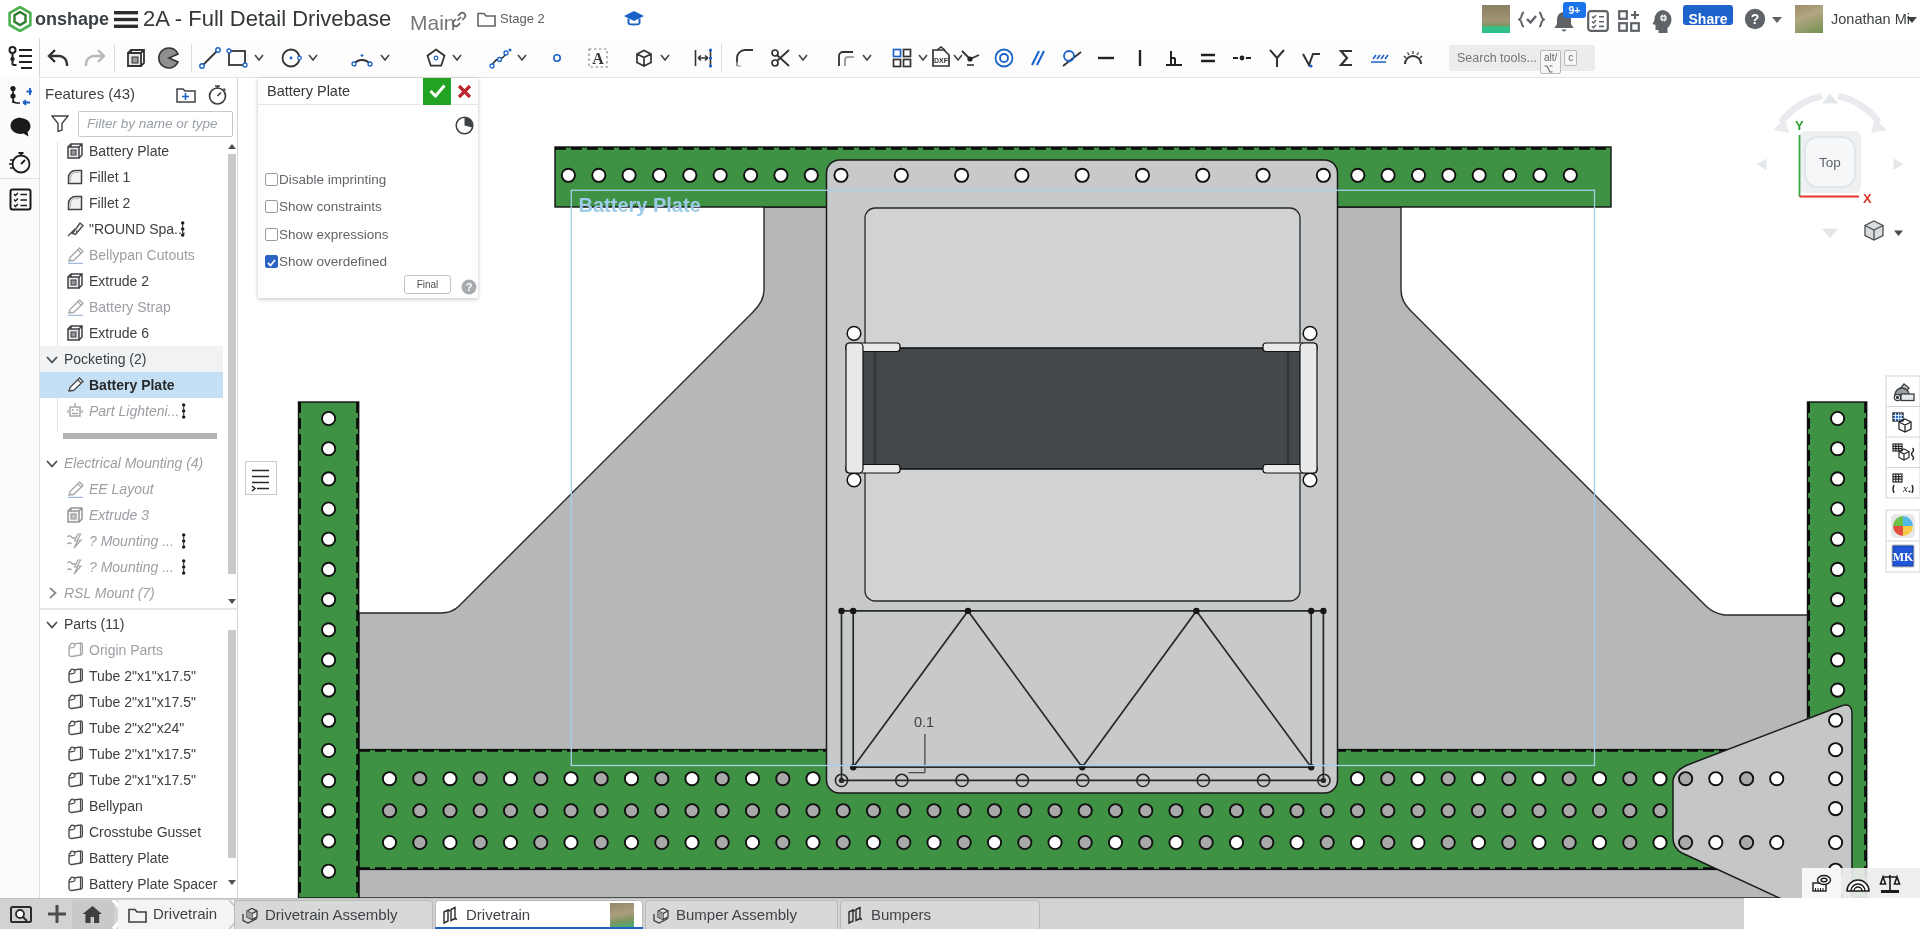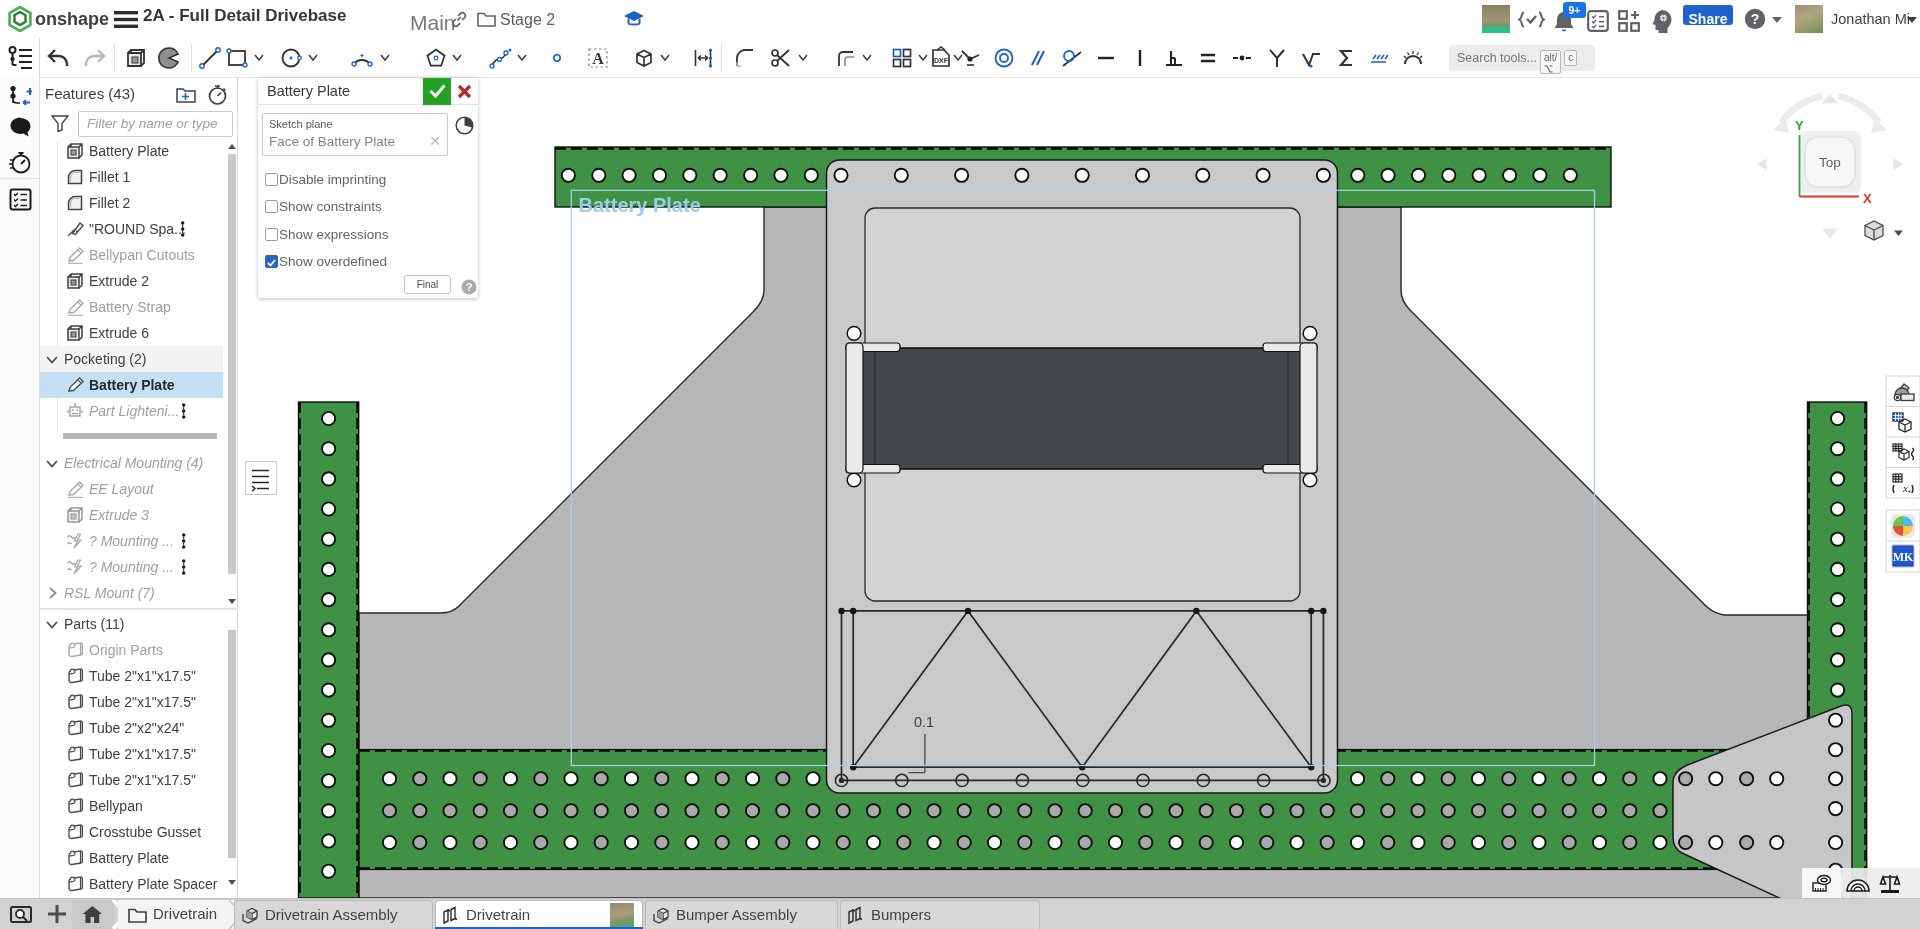--- a/index.html
+++ b/index.html
@@ -1,23 +1,23 @@
 <!DOCTYPE html>
 <html><head>
 <meta charset="utf-8">
 <style>
 * { margin:0; padding:0; box-sizing:border-box; }
 html,body { width:1920px; height:929px; overflow:hidden; font-family:"Liberation Sans", sans-serif; background:#fff; }
 .abs { position:absolute; }
 #page { position:relative; width:1920px; height:929px; }
 
 #header { position:absolute; left:0; top:0; width:1920px; height:38px; background:#fff; }
-#header .ttl { position:absolute; left:143px; top:6px; font-size:17px; font-weight:bold; color:#33373a; letter-spacing:0px; }
+#header .ttl { position:absolute; left:143px; top:6px; font-size:22px; font-weight:normal; color:#33373a; letter-spacing:0px; }
 #header .main { position:absolute; left:410px; top:11px; font-size:21px; color:#75787b; }
-#header .stage { position:absolute; left:500px; top:11px; font-size:16px; color:#5c6063; }
+#header .stage { position:absolute; left:500px; top:11px; font-size:13px; color:#5c6063; }
 #onshape-txt { position:absolute; left:35px; top:9px; font-size:18px; font-weight:bold; color:#3b4045; }
 #share-btn { position:absolute; left:1683px; top:5px; width:50px; height:20px; background:#1e63cb; border-radius:3px; color:#fff; font-size:14px; font-weight:bold; text-align:center; line-height:28px; }
 #jm { position:absolute; left:1831px; top:11px; font-size:14.5px; color:#3c4043; }
 
 #toolbar { position:absolute; left:0; top:38px; width:1920px; height:40px; background:#fdfdfd; border-bottom:1px solid #e3e3e3; }
 #searchtools { position:absolute; left:1449px; top:7px; width:146px; height:26px; background:#ececec; border-radius:3px; font-size:12.5px; color:#757575; line-height:26px; padding-left:8px; white-space:nowrap; }
 #searchtools .key { display:inline-block; border:1px solid #b9b9b9; border-radius:2px; background:#f6f6f6; font-size:10px; color:#666; padding:0 3px; line-height:14px; margin-left:3px; vertical-align:1px;}
 
 #sidebar { position:absolute; left:0; top:78px; width:40px; height:820px; background:#fbfbfb; border-right:1px solid #e0e0e0; }
 
@@ -43,21 +43,21 @@
 #dlg .fbox { position:absolute; left:4px; top:35px; width:186px; height:43px; border:1px solid #c9c9c9; border-radius:2px; }
 #dlg .fbox .l1 { position:absolute; left:6px; top:4px; font-size:11px; color:#55585b; }
 #dlg .fbox .l2 { position:absolute; left:6px; top:20px; font-size:13.5px; color:#808488; }
 #dlg .fbox .xx { position:absolute; right:6px; top:19px; font-size:14px; color:#b3b3b3; }
 .ckrow { position:absolute; left:7px; font-size:13.5px; color:#606468; }
 .ckbox { position:absolute; left:0px; top:1px; width:13px; height:13px; border:1px solid #9a9a9a; border-radius:2px; background:#fff; }
 .ckbox.on { background:#2a64c5; border-color:#2a64c5; }
 .cklbl { margin-left:14px; line-height:16px; white-space:nowrap; }
 #finalbtn { position:absolute; left:146px; top:197px; width:47px; height:19px; border:1px solid #c3c3c3; border-radius:3px; background:#fff; font-size:10px; color:#4a4e52; text-align:center; line-height:17px; }
 
-#tabbar { position:absolute; left:0; top:898px; width:1920px; height:31px; background:#d2d2d2; border-top:1px solid #c0c0c0; }
+#tabbar { position:absolute; left:0; top:898px; width:1744px; height:31px; background:#d2d2d2; border-top:1px solid #c0c0c0; }
 .tab { position:absolute; top:1px; height:29px; background:#d8d8d8; border:1px solid #b9b9b9; border-bottom:none; border-radius:4px 4px 0 0; font-size:15px; color:#3f4347; line-height:28px; }
 .tab.active { background:#fff; }
 .tabtxt { margin-left:30px; }
 svg { display:block; }
 .tico { position:absolute; top:5px; left:6px; }
 </style>
 </head>
 <body>
 <div id="page">
 
@@ -954,25 +954,20 @@
   <div class="ok">
         <svg style="margin:6px auto 0" width="17" height="14" viewBox="0 0 17 14">
           <path d="M1.5 7 L6.5 12 L15.5 1.5" fill="none" stroke="#fff" stroke-width="3"></path>
         </svg>
       </div>
   <div class="ko">
         <svg style="margin:6px auto 0" width="15" height="15" viewBox="0 0 15 15">
           <path d="M2 2 L13 13 M13 2 L2 13" stroke="#b9282e" stroke-width="3.2"></path>
         </svg>
       </div>
-  <div class="fbox">
-    <div class="l1">Sketch plane</div>
-    <div class="l2">Face of Battery Plate</div>
-    <div class="xx">✕</div>
-  </div>
   <svg class="abs" style="left:197px;top:38px" width="19" height="19" viewBox="0 0 19 19">
     <circle cx="9.5" cy="9.5" r="8.3" fill="none" stroke="#3f4245" stroke-width="1.5"></circle>
     <path d="M9.5 9.5 V1.6 A7.9 7.9 0 0 1 17.2 11.5 Z" fill="#3f4245" stroke="none"></path>
   </svg>
   <div class="ckrow" style="top:94px"><span class="ckbox"></span><span class="cklbl">Disable imprinting</span></div>
   <div class="ckrow" style="top:121px"><span class="ckbox"></span><span class="cklbl">Show constraints</span></div>
   <div class="ckrow" style="top:149px"><span class="ckbox"></span><span class="cklbl">Show expressions</span></div>
   <div class="ckrow" style="top:176px"><span class="ckbox on">
           <svg style="display:block;margin:2.5px auto 0" width="9" height="8" viewBox="0 0 9 8">
             <path d="M1 4 L3.5 6.5 L8 1" fill="none" stroke="#fff" stroke-width="1.8"></path>

